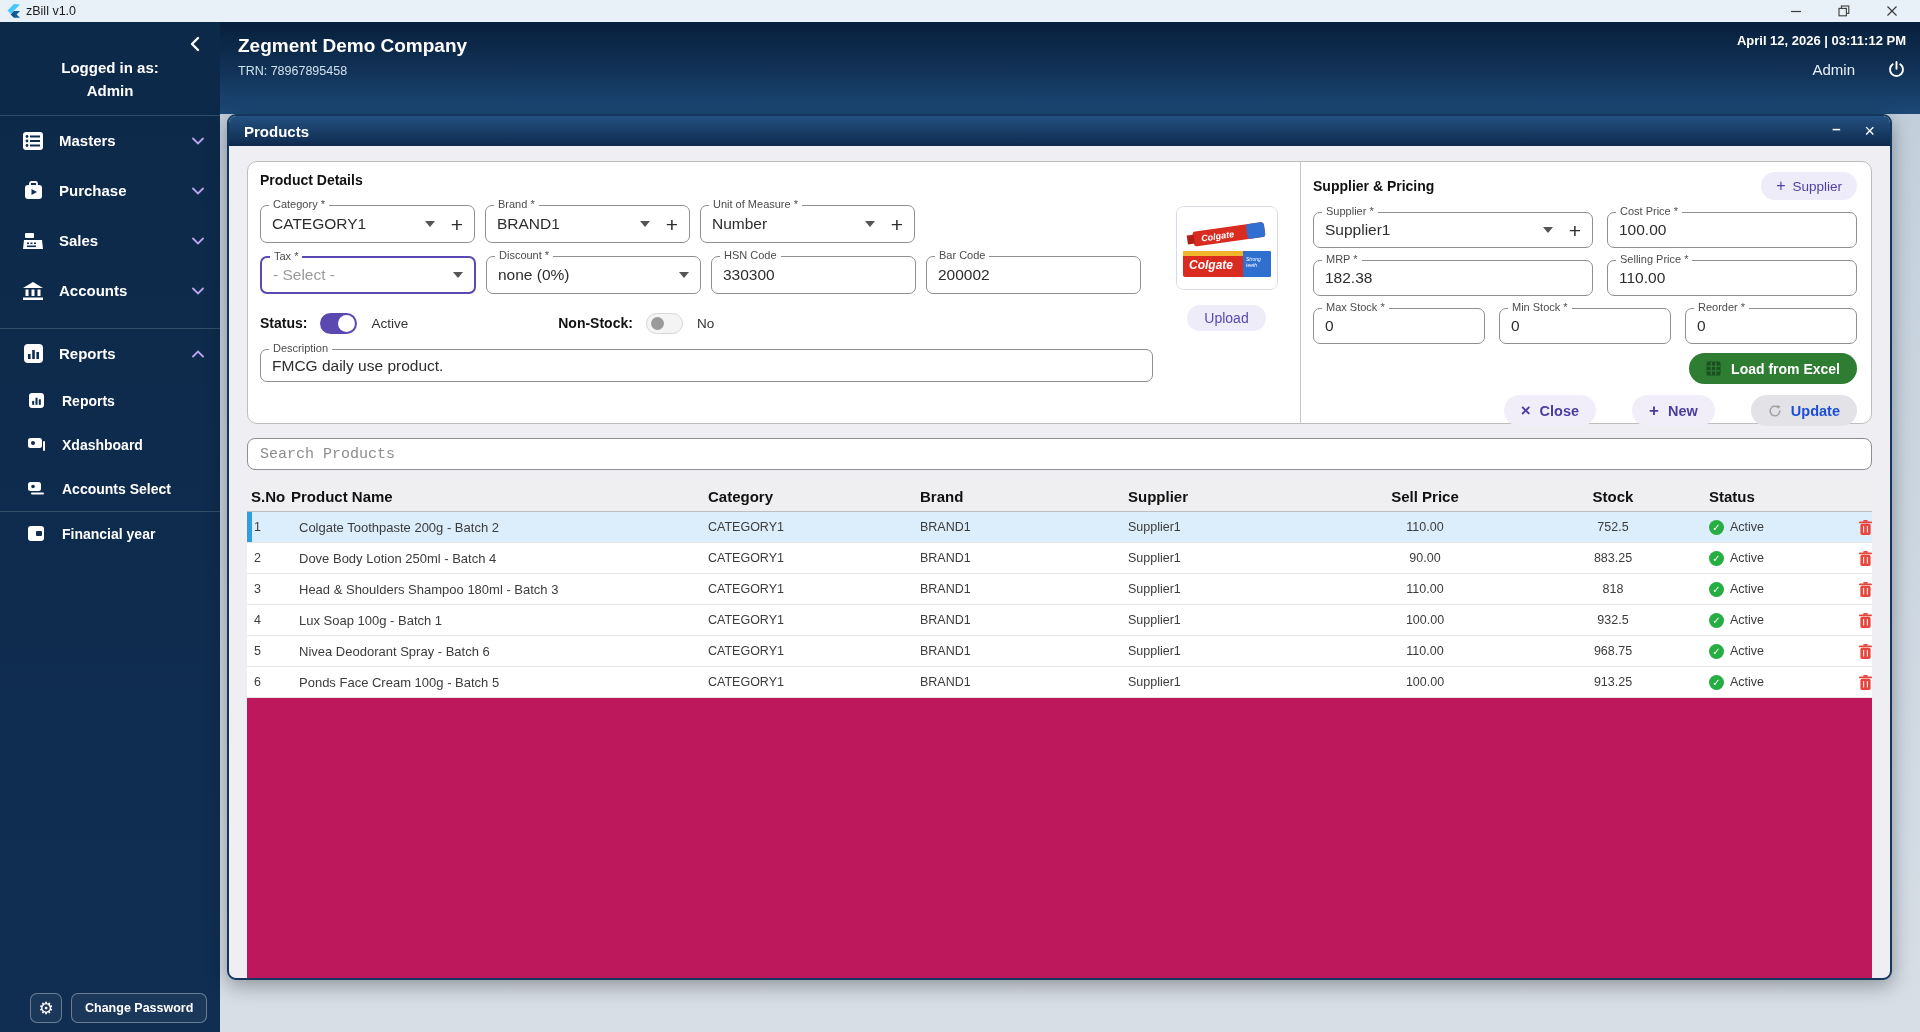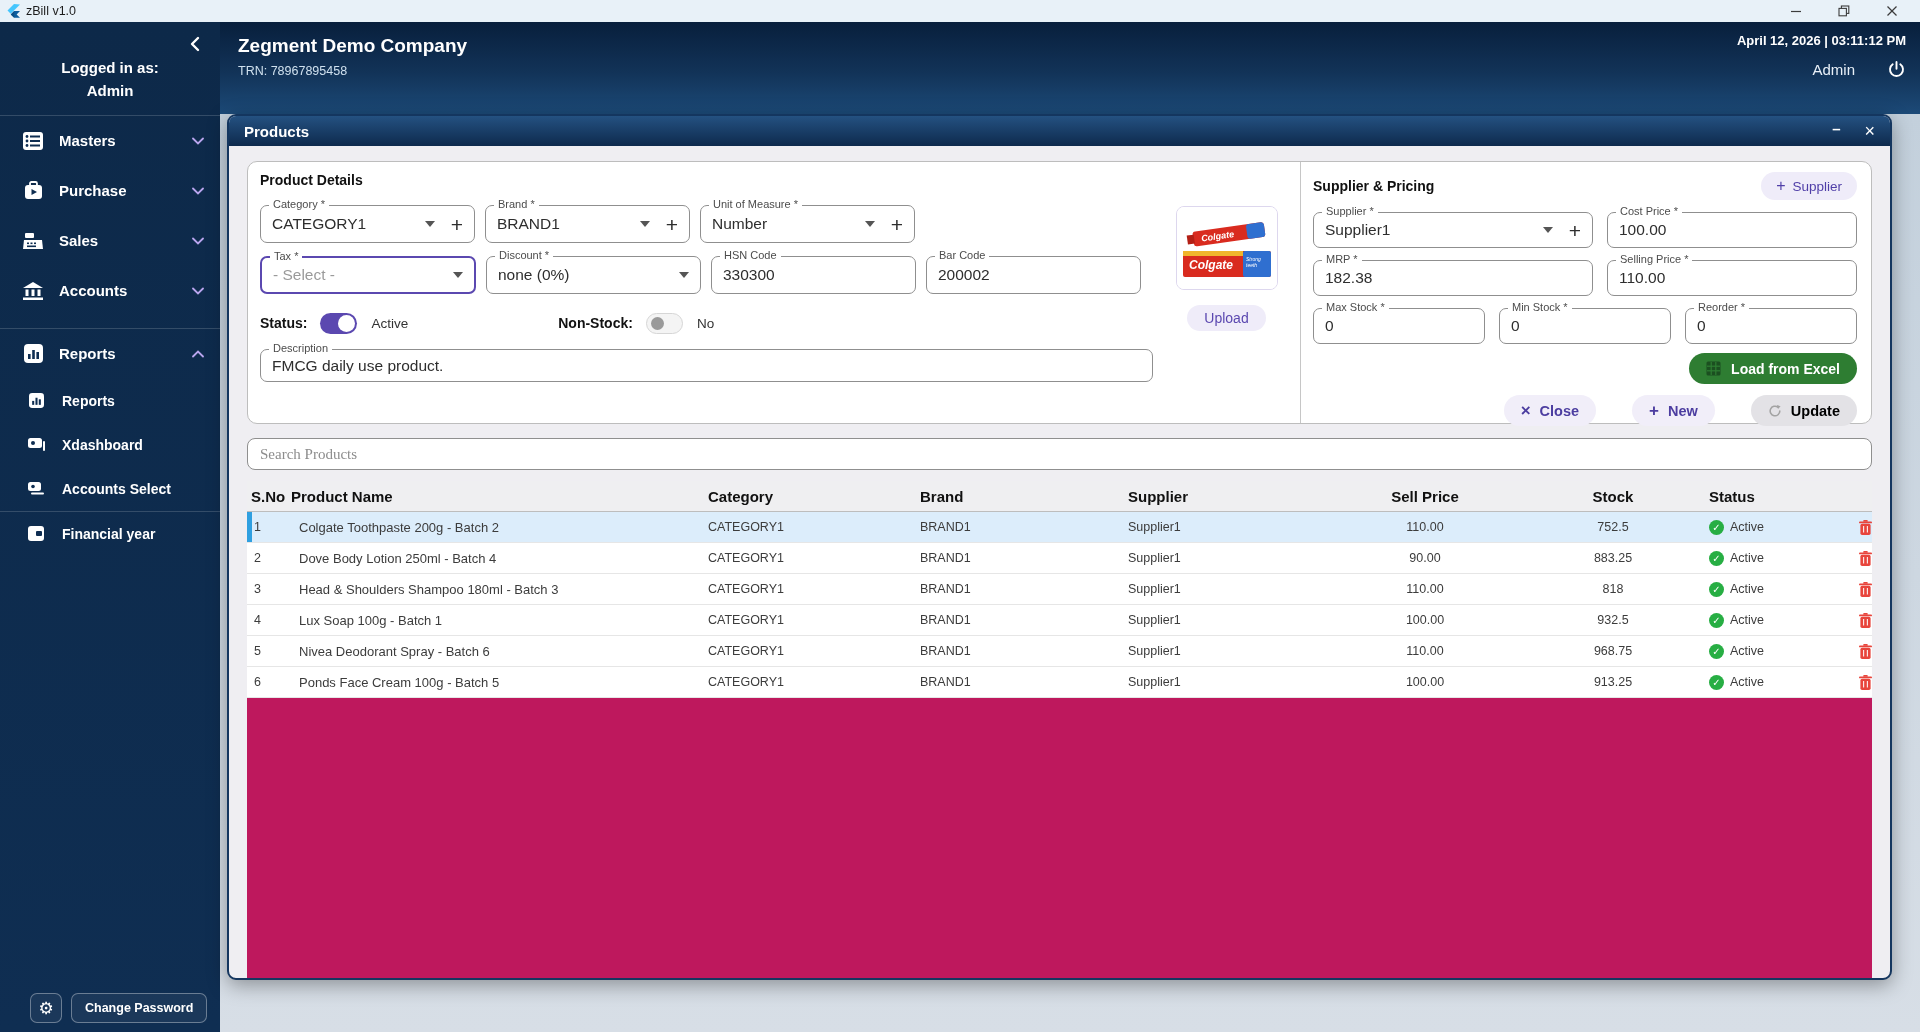--- a/index.html
+++ b/index.html
@@ -88,26 +88,26 @@
   .right-sec { flex:1; padding:0 2px 0 12px; display:flex; flex-direction:column; }
   .rs-head { display:flex; align-items:center; height:28px; }
   .supplier-btn { margin-left:auto; background:#efecf9; color:#503fa8; border-radius:15px; padding:5px 15px; font-size:13.5px; display:flex; align-items:center; gap:7px; cursor:pointer; }
   .rrow { display:flex; gap:14px; margin-top:12px; }
   .rrow .mfield { height:36px; }
   .excel-row { display:flex; justify-content:flex-end; margin-top:9px; }
   .excel-btn { background:#2e7d32; color:#fff; font-weight:bold; font-size:14px; border-radius:17px; height:31px; display:flex; align-items:center; gap:10px; padding:0 17px; cursor:pointer; }
   .actions-row { display:flex; justify-content:flex-end; align-items:center; gap:36px; margin-top:11px; }
   .act-btn { height:31px; border-radius:16px; display:flex; align-items:center; gap:9px; padding:0 17px; font-size:14.5px; font-weight:bold; cursor:pointer; }
   .act-lav { background:#f1eef9; color:#4c3da0; }
-  .act-gray { background:#e3e2e6; color:#000000; }
+  .act-gray { background:#e3e2e6; color:#1d4ed8; }
   .xicon { font-size:17px; line-height:1; }
 
   
   .search-wrap { margin-top:14px; flex:0 0 auto; }
-  .search-input { width:100%; height:32px; border:1px solid #8f8f8f; border-radius:8px; padding:0 12px; font-size:15px; font-family:Liberation Serif, serif; color:#333; background:#fff; outline:none; }
+  .search-input { width:100%; height:32px; border:1px solid #8f8f8f; border-radius:8px; padding:0 12px; font-size:15px; font-family:Liberation Mono, monospace; color:#333; background:#fff; outline:none; }
   .search-input::placeholder { color:#8d8d8d; }
   .table { margin-top:11px; flex:1; background:#be185d; display:flex; flex-direction:column; min-height:0; overflow:hidden; }
   .thead, .trow { display:grid; grid-template-columns:42px 415px 212px 208px 205px 188px 188px 150px 1fr; align-items:center; }
   .thead { height:31px; background:#efeff1; border-bottom:1px solid #bdbdbd; flex:0 0 31px; }
   .th { font-size:15px; font-weight:bold; color:#111; padding-left:4px; }
   .th.c, .td.c { text-align:center; }
   .th.name, .td.name { padding-left:10px; }
   .trow { height:31px; background:#fff; border-bottom:1px solid #e6e6e6; }
   .trow.selected { background:#dcedfb; box-shadow:inset 5px 0 0 #2f9fe0; }
   .td { font-size:12.5px; color:#3c3c3c; padding-left:4px; white-space:nowrap; overflow:hidden; }

